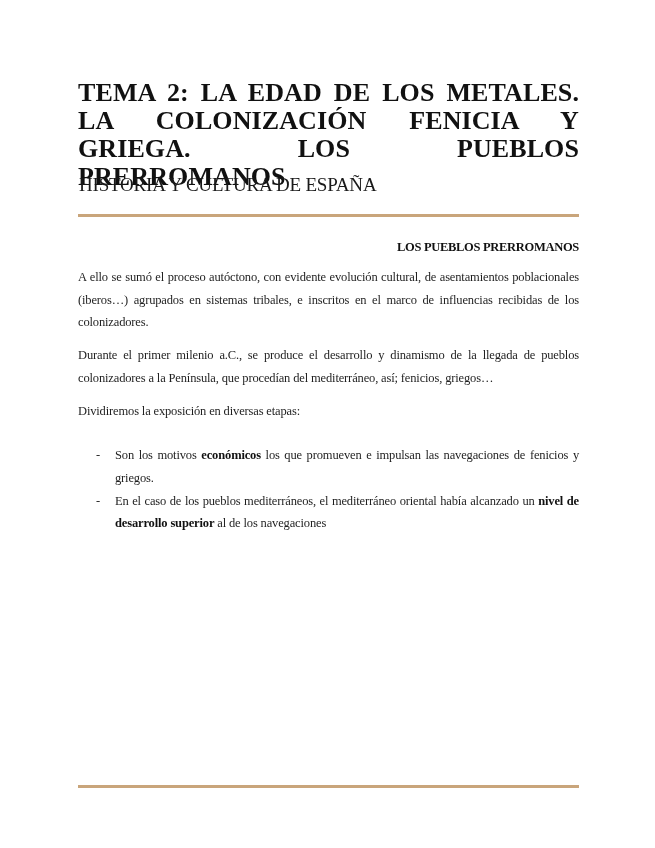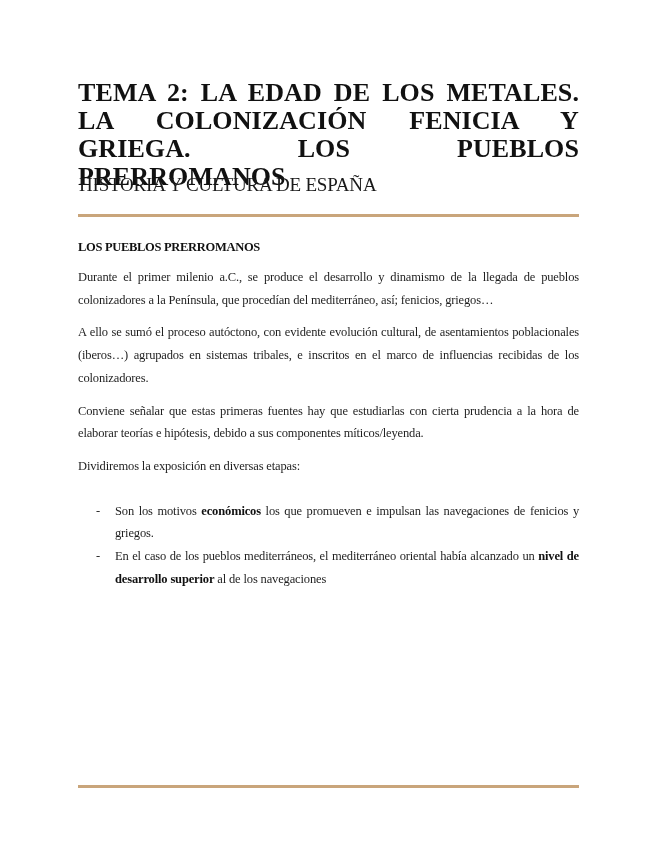--- a/index.html
+++ b/index.html
@@ -61,20 +61,21 @@
       left: 0;
       width: 501px;
     }
     .section-heading {
       margin: 0 0 9px 0;
       font-size: 12.5px;
       font-weight: bold;
       line-height: 20px;
       letter-spacing: -0.3px;
       color: #111111;
+      text-align: right;
     }
     .para {
       margin: 0 0 10px 0;
       font-size: 12.5px;
       line-height: 22.7px;
       text-align: justify;
       letter-spacing: -0.15px;
       color: #1e1e1e;
     }
     .para.intro-list {
@@ -110,23 +111,22 @@
   <h1 class="title">TEMA 2: LA EDAD DE LOS METALES. LA COLONIZACIÓN FENICIA Y GRIEGA. LOS PUEBLOS PRERROMANOS</h1>
 
   <h2 class="subtitle">HISTORIA Y CULTURA DE ESPAÑA</h2>
 
   <div class="rule top" style="background: rgb(201, 165, 123);"></div>
 
   <div class="content">
 
     <h3 class="section-heading">LOS PUEBLOS PRERROMANOS</h3>
 
+    <p class="para">A ello se sumó el proceso autóctono, con evidente evolución cultural, de asentamientos poblacionales (iberos…) agrupados en sistemas tribales, e inscritos en el marco de influencias recibidas de los colonizadores.</p>
     <p class="para">Durante el primer milenio a.C., se produce el desarrollo y dinamismo de la llegada de pueblos colonizadores a la Península, que procedían del mediterráneo, así; fenicios, griegos…</p>
-    <p class="para">A ello se sumó el proceso autóctono, con evidente evolución cultural, de asentamientos poblacionales (iberos…) agrupados en sistemas tribales, e inscritos en el marco de influencias recibidas de los colonizadores.</p>
-    <p class="para">Conviene señalar que estas primeras fuentes hay que estudiarlas con cierta prudencia a la hora de elaborar teorías e hipótesis, debido a sus componentes míticos/leyenda.</p>
     <p class="para intro-list">Dividiremos la exposición en diversas etapas:</p>
 
     <ul class="dash-list">
       <li>
         <span class="bullet">-</span>
         <span>Son los motivos </span><b>económicos</b><span> los que promueven e impulsan las navegaciones de fenicios y griegos.</span>
       </li>
       <li>
         <span class="bullet">-</span>
         <span>En el caso de los pueblos mediterráneos, el mediterráneo oriental había alcanzado un </span><b>nivel de desarrollo superior</b><span> al de los navegaciones</span>

